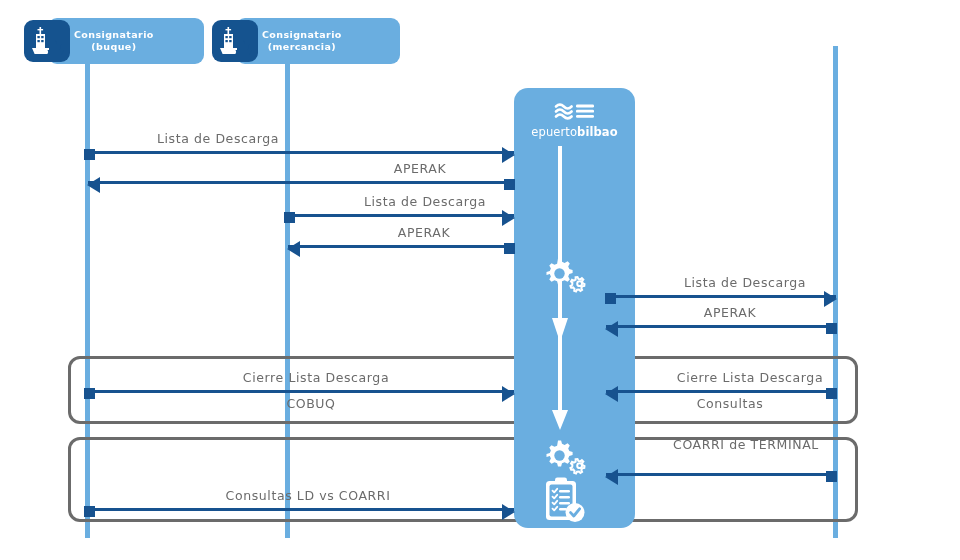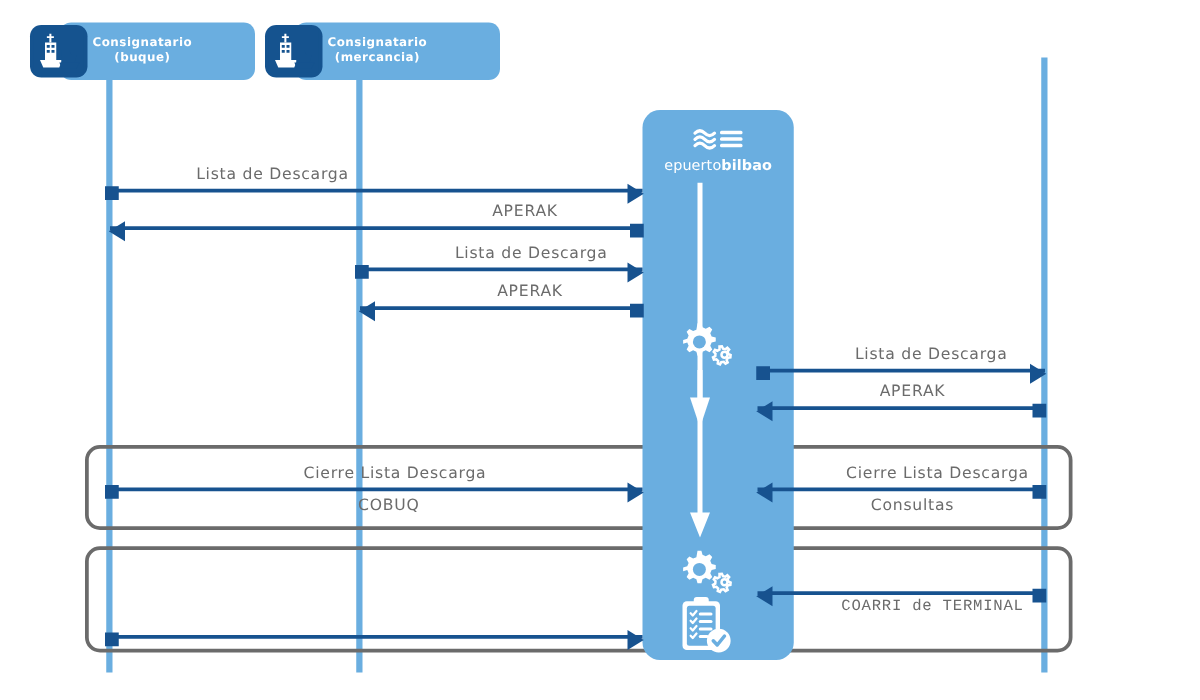--- a/index.html
+++ b/index.html
@@ -236,20 +236,21 @@
     <span class="head left"></span>
     <span class="tail at-right"></span>
   </div>
   <div class="msg-label above" style="left:730px;top:385px;">Cierre Lista Descarga</div>
   <div class="msg-label below" style="left:730px;top:396px;">Consultas</div>
 
   <div class="msg" style="left:606px;top:473px;width:230px;">
     <span class="head left"></span>
     <span class="tail at-right"></span>
   </div>
-  <div class="msg-label above" style="left:726px;top:492px;font-family:Liberation Mono, monospace;">COARRI de TERMINAL</div>
+  <div class="msg-label above" style="left:726px;top:452px;">COARRI de TERMINAL</div>
 
   <div class="msg" style="left:85px;top:508px;width:429px;">
     <span class="tail at-left"></span>
     <span class="head right"></span>
   </div>
+  <div class="msg-label above" style="left:288px;top:503px;">Consultas LD vs COARRI</div>
 
 </div>
 
 </body></html>

